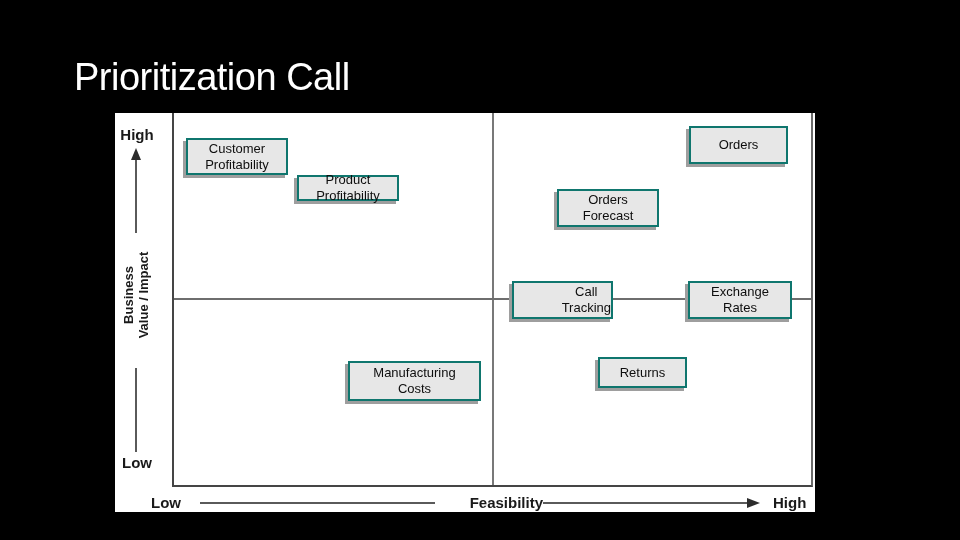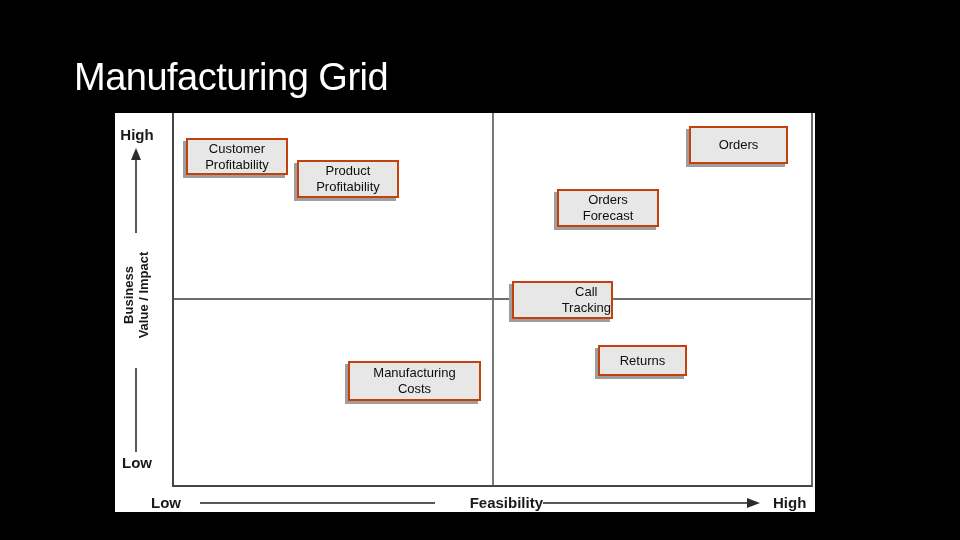--- a/index.html
+++ b/index.html
@@ -27,31 +27,31 @@
 
   
   .xaxis-label{position:absolute;top:381px;font-size:15px;font-weight:700;color:#1a1a1a;white-space:nowrap;}
   .x-low{left:36px;}
   .x-title{left:334px;width:94px;text-align:right;}
   .x-high{left:658px;}
   .x-line{position:absolute;left:85px;top:389px;width:235px;height:2px;background:#5a5a5a;}
   .x-arrow{position:absolute;left:428px;top:383px;}
 
   
-  .gridbox{position:absolute;box-sizing:border-box;background:#e7e7e7;border:2px solid #c2410c;
+  .gridbox{position:absolute;box-sizing:border-box;background:#e7e7e7;border:2px solid #0f766e;
            box-shadow:-3px 3px 0 #9e9e9e;display:flex;align-items:center;justify-content:center;
            z-index:2;}
   .gridbox span{font-size:13px;line-height:16px;text-align:center;white-space:pre-line;color:#0e0e0e;}
 </style>
 </head>
 <body>
 
 <div class="slide">
 
-  <div class="title">Manufacturing Grid</div>
+  <div class="title">Prioritization Call</div>
 
   <div class="diagram">
 
     <div class="plot">
       <div class="vline"></div>
       <div class="hline"></div>
     </div>
 
     <div class="yaxis-label y-high">High</div>
     <svg class="y-arrow" width="14" height="88" aria-hidden="true">
@@ -69,36 +69,40 @@
     <svg class="x-arrow" width="218" height="14" aria-hidden="true">
       <line x1="0" y1="7" x2="205" y2="7" stroke="#5a5a5a" stroke-width="2"></line>
       <polygon points="217,7 204,2 204,12" fill="#2c2c2c"></polygon>
     </svg>
     <div class="xaxis-label x-high">High</div>
 
     <div class="gridbox" style="left: 71px; top: 25px; width: 102px; height: 37px;">
         <span>Customer
 Profitability</span>
       </div>
-    <div class="gridbox" style="left: 182px; top: 47px; width: 102px; height: 38px;">
+    <div class="gridbox" style="left: 182px; top: 62px; width: 102px; height: 26px;">
         <span>Product
 Profitability</span>
       </div>
     <div class="gridbox" style="left: 574px; top: 13px; width: 99px; height: 38px;">
         <span>Orders</span>
       </div>
     <div class="gridbox" style="left: 442px; top: 76px; width: 102px; height: 38px;">
         <span>Orders
 Forecast</span>
       </div>
     <div class="gridbox" style="left: 397px; top: 168px; width: 101px; height: 38px; justify-content: flex-end;">
         <span>Call
 Tracking</span>
       </div>
-    <div class="gridbox" style="left: 483px; top: 232px; width: 89px; height: 31px;">
+    <div class="gridbox" style="left: 573px; top: 168px; width: 104px; height: 38px;">
+        <span>Exchange
+Rates</span>
+      </div>
+    <div class="gridbox" style="left: 483px; top: 244px; width: 89px; height: 31px;">
         <span>Returns</span>
       </div>
     <div class="gridbox" style="left: 233px; top: 248px; width: 133px; height: 40px;">
         <span>Manufacturing
 Costs</span>
       </div>
 
   </div>
 </div>
 

